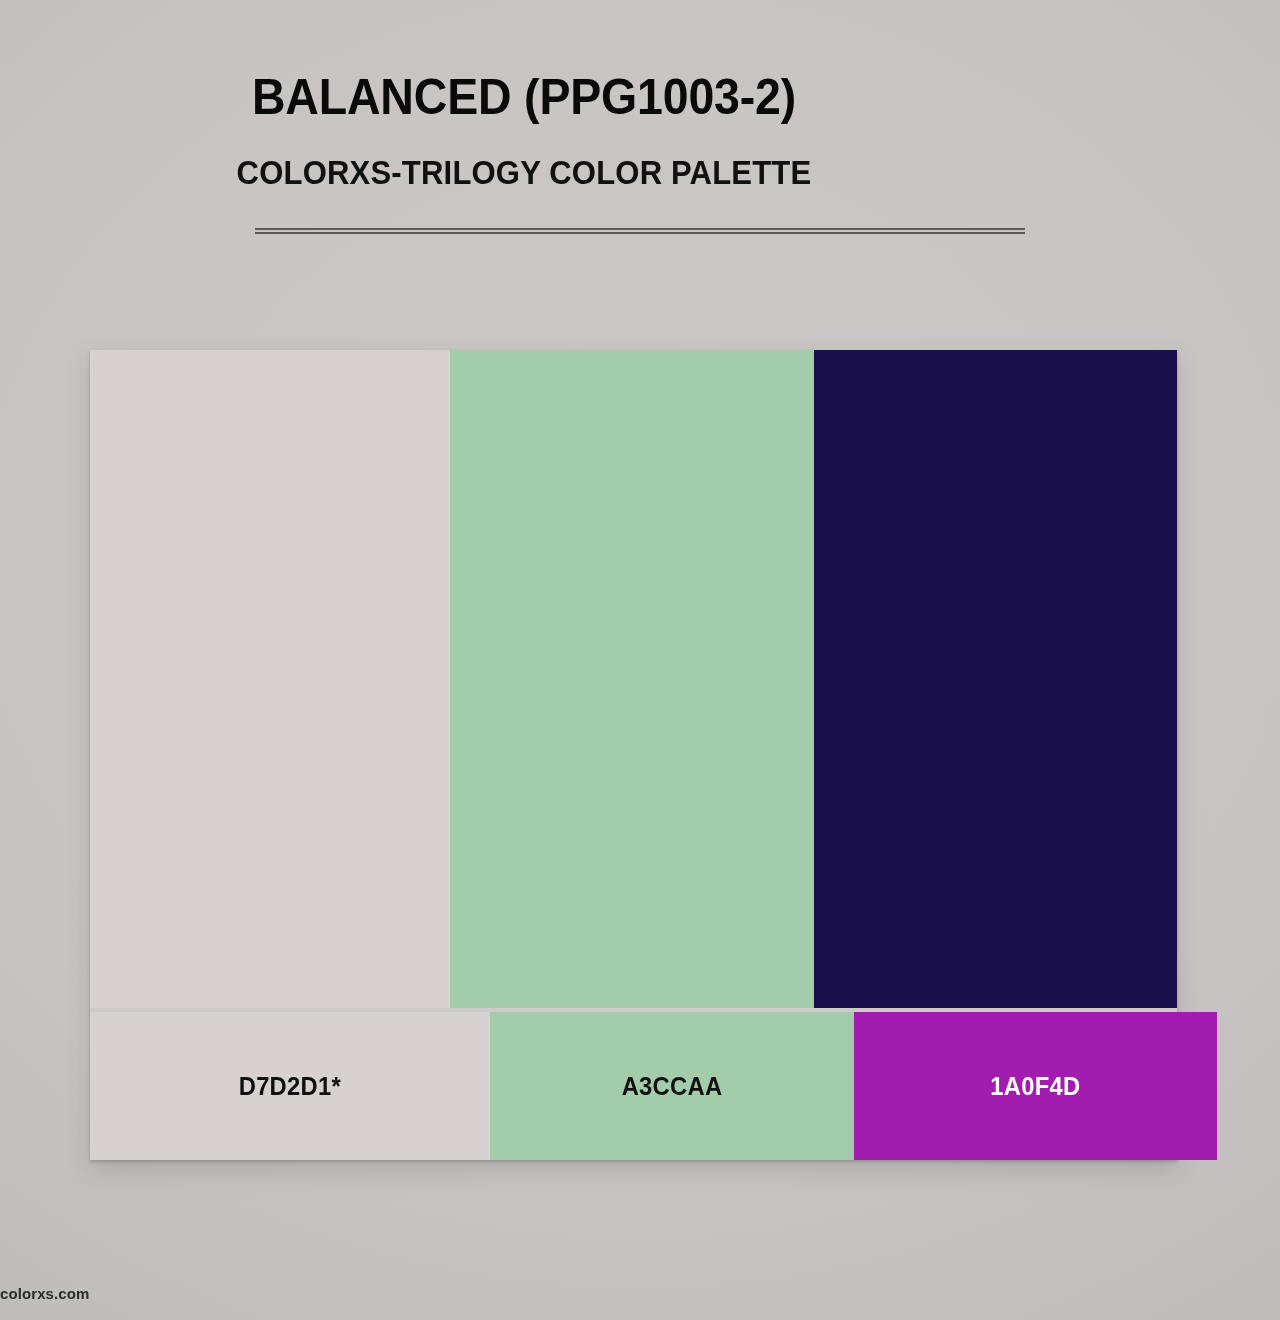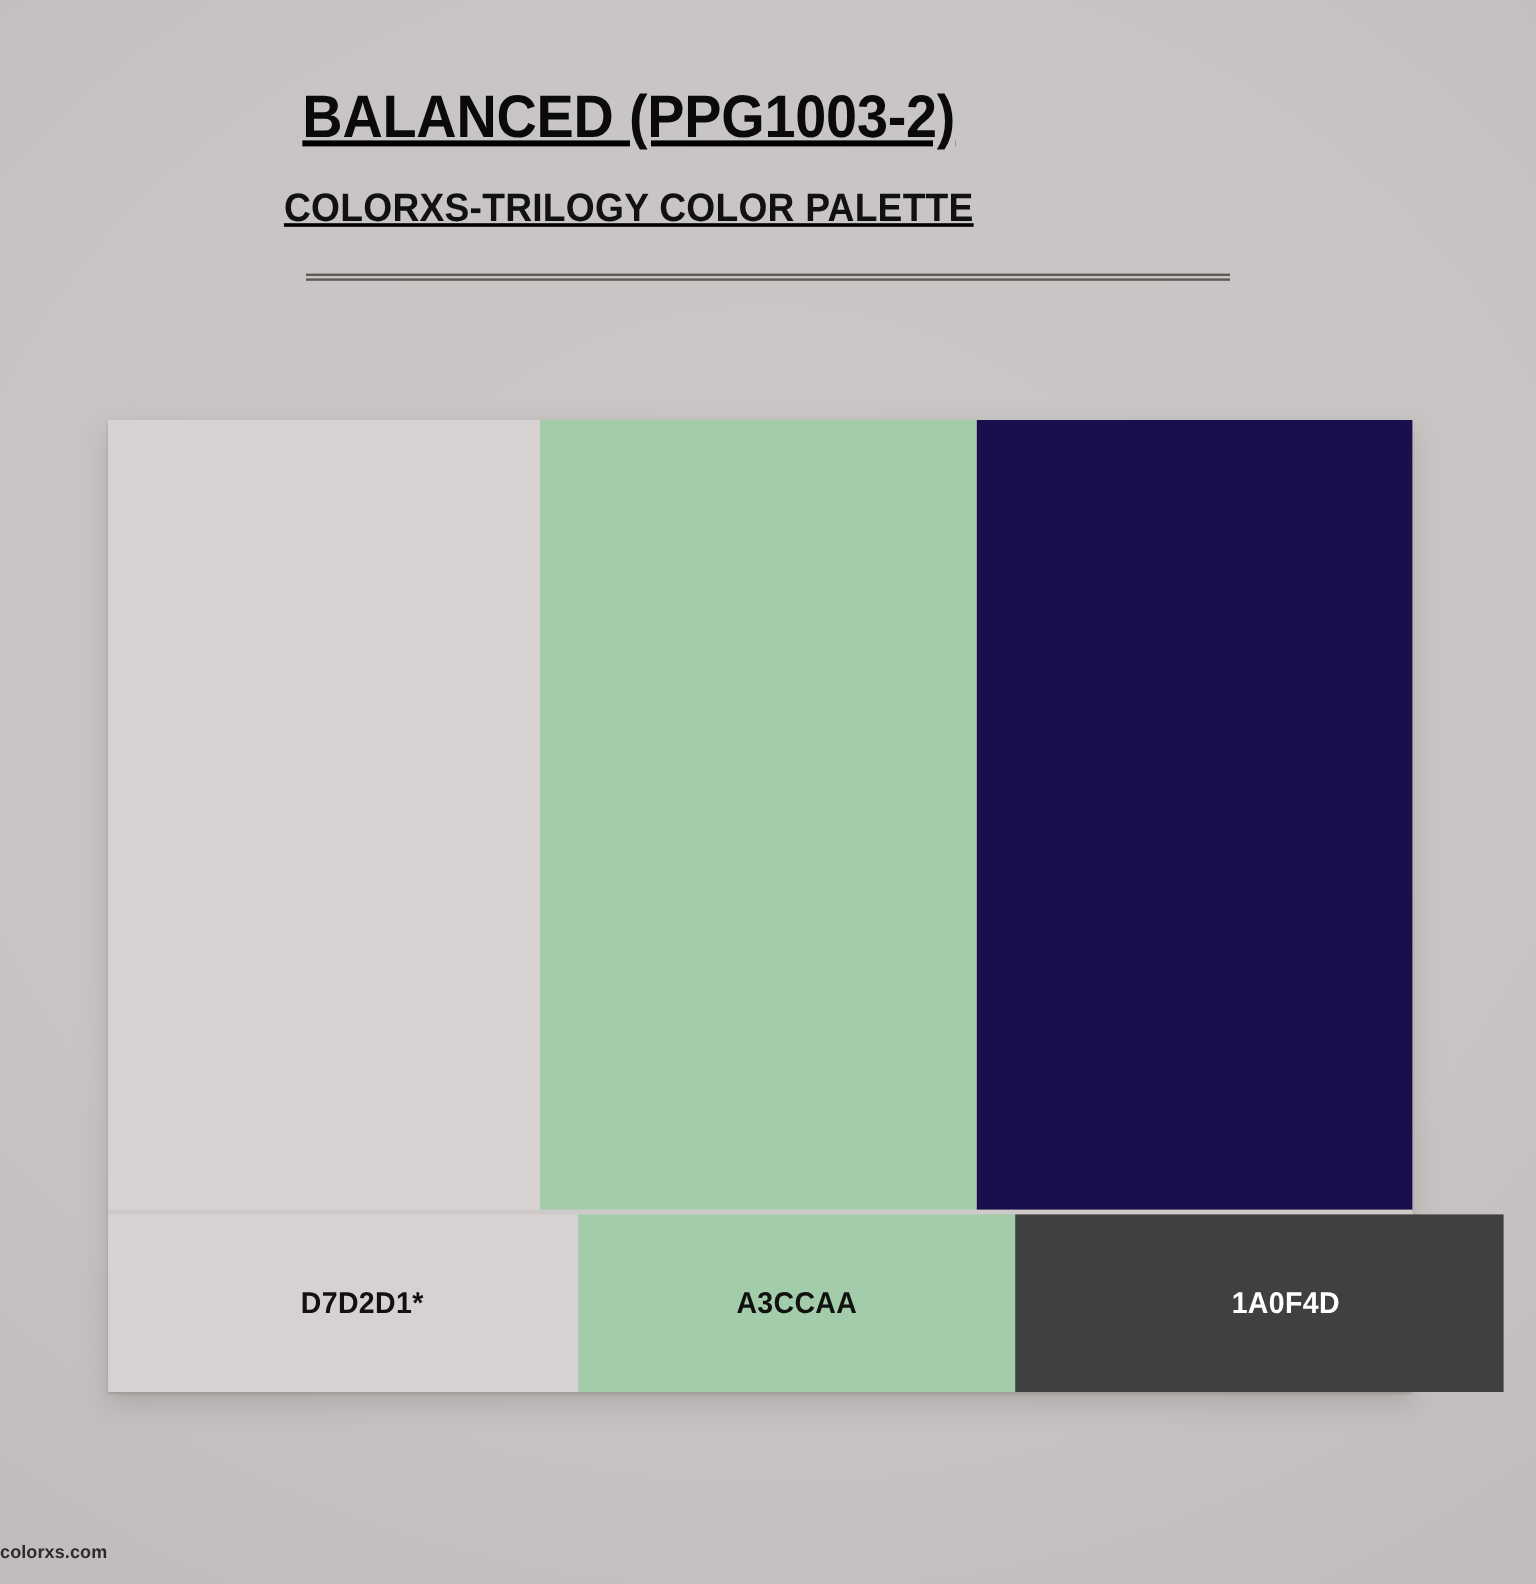--- a/index.html
+++ b/index.html
@@ -23,21 +23,20 @@
     height: 1320px;
   }
 
   
   .header {
     position: absolute;
     top: 0;
     left: 0;
     width: 1048px;
     text-align: center;
-    text-decoration: underline;
   }
   .title {
     margin: 0;
     padding-top: 72px;
     font-size: 50px;
     line-height: 1.0;
     font-weight: bold;
     letter-spacing: -0.2px;
     color: #0a0a0a;
     font-family: "Liberation Sans Narrow", "Liberation Sans", "DejaVu Sans", sans-serif;
@@ -106,21 +105,21 @@
     width: 100%;
     height: 148px;
   }
   .label-cell {
     flex: 0 0 auto;
     height: 100%;
     display: flex;
     align-items: center;
     justify-content: center;
   }
-  .label-cell.c1 { width: 360px; padding-left: 32px; }
+  .label-cell.c1 { width: 400px; }
   .label-cell.c2 { width: 364px; }
   .label-cell.c3 { width: 363px; }
 
   .hex-text {
     font-size: 25px;
     font-weight: bold;
     letter-spacing: 0.3px;
     font-family: "Liberation Sans Narrow", "Liberation Sans", "DejaVu Sans", sans-serif;
     transform: scaleX(0.95);
   }
@@ -164,21 +163,21 @@
 
     <div class="divider"></div>
 
     <div class="label-row">
       <div class="label-cell c1" style="background: rgb(215, 210, 209); color: rgb(17, 17, 17);">
         <span class="hex-text">D7D2D1*</span>
       </div>
       <div class="label-cell c2" style="background: rgb(163, 204, 170); color: rgb(17, 17, 17);">
         <span class="hex-text">A3CCAA</span>
       </div>
-      <div class="label-cell c3" style="background: #404040; color: rgb(255, 255, 255); padding-left: 44px;">
+      <div class="label-cell c3" style="background: #a21caf; color: rgb(255, 255, 255);">
         <span class="hex-text">1A0F4D</span>
       </div>
     </div>
 
   </div>
 
   <div class="footer">colorxs.com</div>
 
 </div>
 

